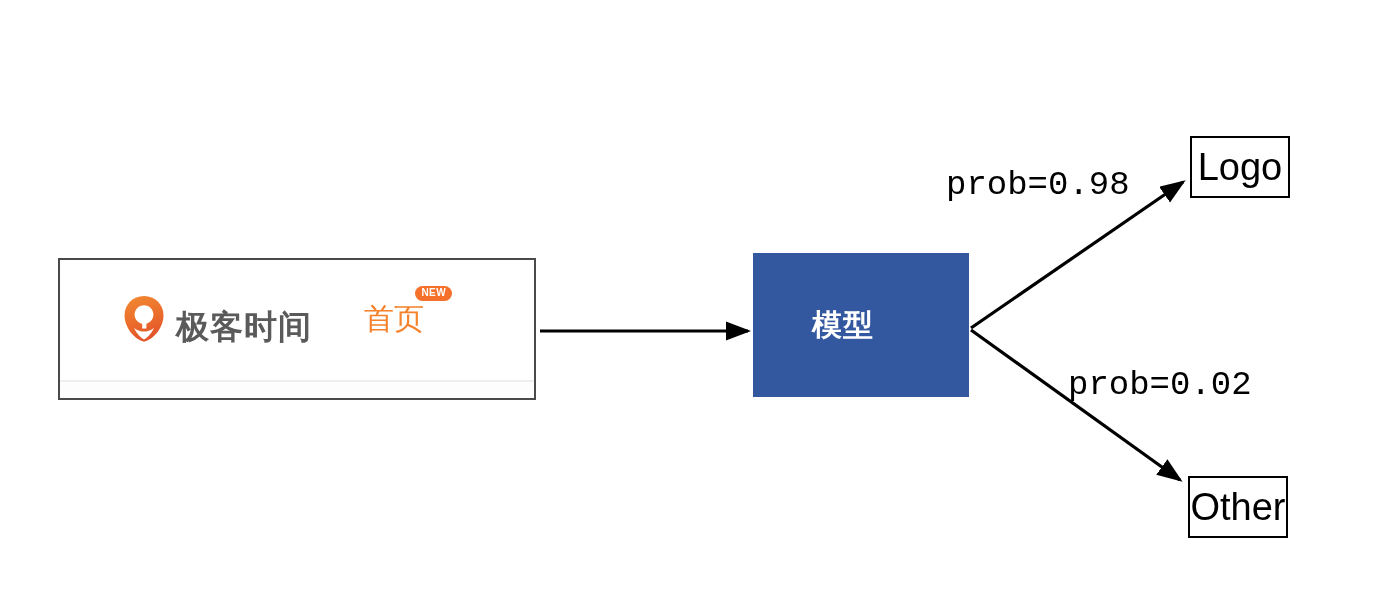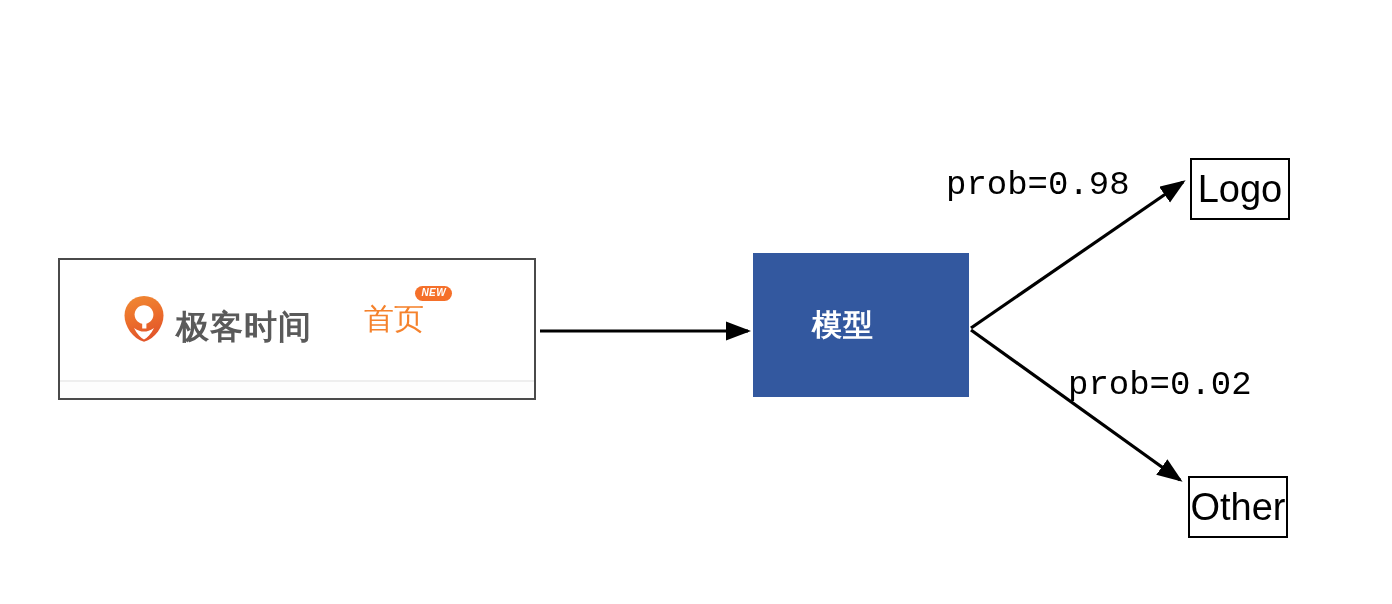--- a/index.html
+++ b/index.html
@@ -85,21 +85,20 @@
     top: -18px;
     background: #f5702a;
     color: #ffffff;
     font-family: "Liberation Sans", sans-serif;
     font-size: 10px;
     font-weight: bold;
     letter-spacing: 0.4px;
     padding: 2px 6px 3px 6px;
     border-radius: 9px;
     line-height: 1;
-    font-style: italic;
   }
   #screenshot-divider {
     position: absolute;
     left: 0;
     right: 0;
     top: 120px;
     height: 2px;
     background: #eeeeee;
   }
   #screenshot-footer {
@@ -147,21 +146,20 @@
     font-family: "Liberation Sans", "DejaVu Sans", sans-serif;
     font-size: 38px;
     color: #000000;
     line-height: 1;
   }
   #outcome-logo-box {
     left: 1190px;
     top: 136px;
     width: 100px;
     height: 62px;
-    margin-top: 22px;
   }
   #outcome-other-box {
     left: 1188px;
     top: 476px;
     width: 100px;
     height: 62px;
   }
 
   
   .edge-label {

